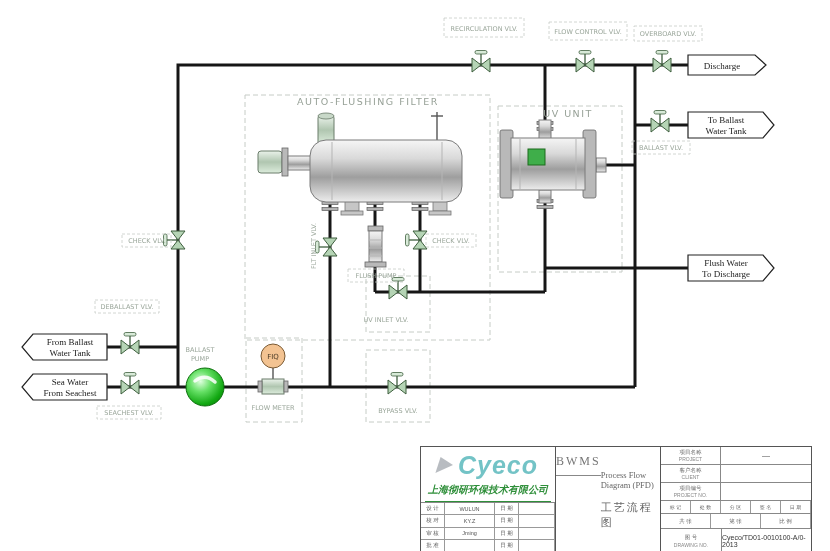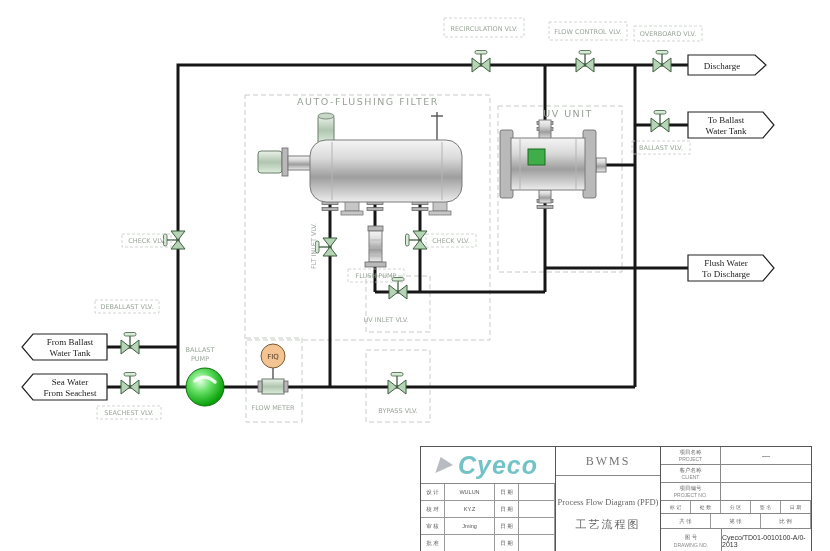--- a/index.html
+++ b/index.html
@@ -31,21 +31,21 @@
 
   
   .titleblock{position:absolute;left:420px;top:430px;width:392px;height:107px;border:1px solid #555;display:flex;background:#fff;box-sizing:border-box;margin-top:16px;}
   .tb-left{width:135px;border-right:1px solid #555;display:flex;flex-direction:column;box-sizing:border-box;}
   .tb-logo{height:36px;display:flex;align-items:center;justify-content:center;}
   .swoosh{display:inline-block;width:0;height:0;border-left:15px solid #9aa0a6;border-top:8px solid transparent;border-bottom:8px solid transparent;transform:skewX(-18deg);margin-right:5px;opacity:.7;}
   .logotext{font-style:italic;font-weight:bold;font-size:25px;color:var(--logo-teal,#45b0b4);opacity:.75;letter-spacing:1px;}
   .tb-company{height:18px;font-size:10px;font-weight:bold;font-style:italic;color:var(--company-green,#2f8f3a);text-align:center;border-bottom:1px solid var(--company-green,#2f8f3a);margin:0 4px;white-space:nowrap;}
   .tb-sign{flex:1;display:grid;grid-template-columns:24px 50px 24px 1fr;border-top:1px solid #888;}
   .tb-sign>div{border-right:.5px solid #999;border-bottom:.5px solid #999;font-size:5.5px;color:#555;display:flex;align-items:center;justify-content:center;overflow:hidden;}
-  .tb-mid{width:105px;border-right:1px solid #555;display:flex;flex-direction:column;box-sizing:border-box;}
+  .tb-mid{width:105px;border-right:1px solid #555;display:flex;flex-direction:row;box-sizing:border-box;}
   .tb-product{height:28px;border-bottom:1px solid #888;display:flex;align-items:center;justify-content:center;font-family:"Liberation Serif",serif;font-size:12px;letter-spacing:2px;color:#777;}
   .tb-doc{flex:1;display:flex;flex-direction:column;align-items:center;justify-content:center;gap:10px;font-family:"Liberation Serif",serif;color:#666;}
   .tb-doc .en{font-size:8.5px;}
   .tb-doc .zh{font-size:11px;letter-spacing:2px;}
   .tb-right{flex:1;display:flex;flex-direction:column;box-sizing:border-box;}
   .tb-field{height:17px;border-bottom:.5px solid #888;display:flex;}
   .tb-field .k{width:60px;border-right:.5px solid #888;text-align:center;font-size:5.5px;color:#666;line-height:1.3;padding-top:2px;box-sizing:border-box;}
   .tb-field .k .en{font-size:5px;color:#888;}
   .tb-field .v{flex:1;display:flex;align-items:center;justify-content:center;font-size:8px;color:#444;}
   .tb-rev{height:12px;border-bottom:.5px solid #888;display:flex;}
@@ -314,20 +314,21 @@
     <text class="bannertext" x="48" y="21.5">From Seachest</text>
   </g>
 </svg>
 
 <div class="titleblock">
   <div class="tb-left">
     <div class="tb-logo">
       <span class="swoosh"></span>
       <span class="logotext">Cyeco</span>
     </div>
+    <div class="tb-company">上海彻研环保技术有限公司</div>
     <div class="tb-sign">
       <div>设 计</div>
       <div>WULUN</div>
       <div>日 期</div>
       <div></div>
       <div>校 对</div>
       <div>KY.Z</div>
       <div>日 期</div>
       <div></div>
       <div>审 核</div>

